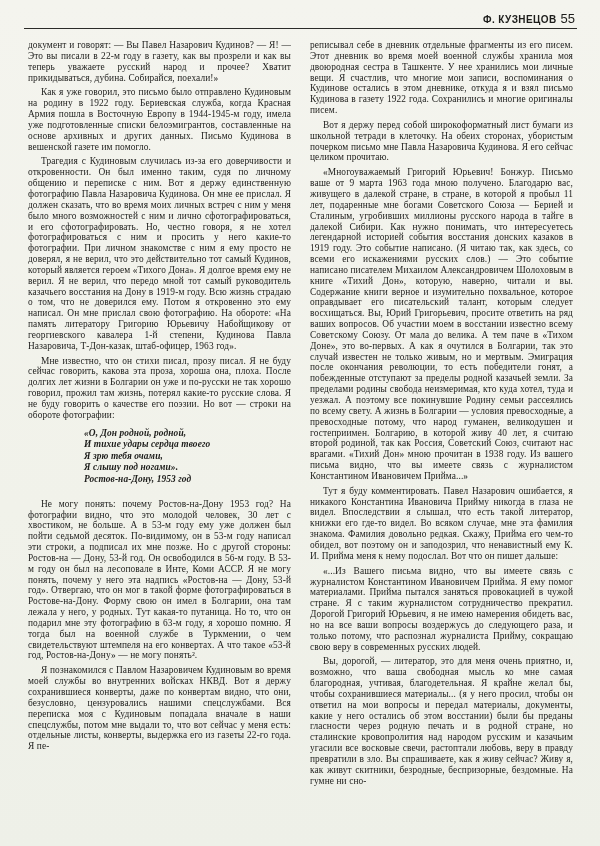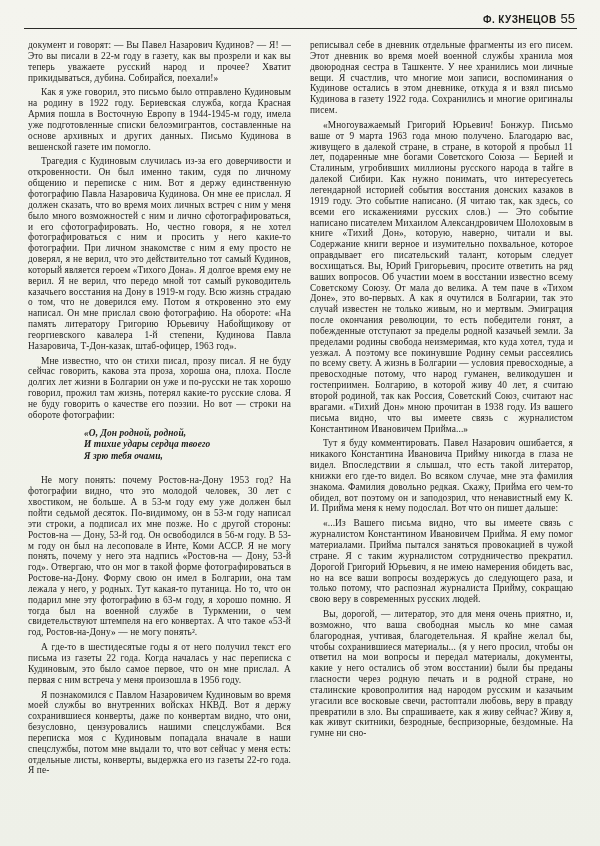--- a/index.html
+++ b/index.html
@@ -70,26 +70,28 @@
   <div class="content">
     <div class="col" id="col-left">
         <p class="para">документ и говорят: — Вы Павел Назарович Кудинов? — Я! — Это вы писали в 22-м году в газету, как вы прозрели и как вы теперь уважаете русский народ и прочее? Хватит прикидываться, дубина. Собирайся, поехали!»</p>
         <p class="para indent">Как я уже говорил, это письмо было отправлено Кудиновым на родину в 1922 году. Бериевская служба, когда Красная Армия пошла в Восточную Европу в 1944-1945-м году, имела уже подготовленные списки белоэмигрантов, составленные на основе архивных и других данных. Письмо Кудинова в вешенской газете им помогло.</p>
         <p class="para indent">Трагедия с Кудиновым случилась из-за его доверчивости и откровенности. Он был именно таким, судя по личному общению и переписке с ним. Вот я держу единственную фотографию Павла Назаровича Кудинова. Он мне ее прислал. Я должен сказать, что во время моих личных встреч с ним у меня было много возможностей с ним и лично сфотографироваться, и его сфотографировать. Но, честно говоря, я не хотел фотографироваться с ним и просить у него какие-то фотографии. При личном знакомстве с ним я ему просто не доверял, я не верил, что это действительно тот самый Кудинов, который является героем «Тихого Дона». Я долгое время ему не верил. Я не верил, что передо мной тот самый руководитель казачьего восстания на Дону в 1919-м году. Всю жизнь страдаю о том, что не доверился ему. Потом я откровенно это ему написал. Он мне прислал свою фотографию. На обороте: «На память литератору Григорию Юрьевичу Набойщикову от георгиевского кавалера 1-й степени, Кудинова Павла Назаровича, Т-Дон-казак, штаб-офицер, 1963 год».</p>
         <p class="para indent">Мне известно, что он стихи писал, прозу писал. Я не буду сейчас говорить, какова эта проза, хороша она, плоха. После долгих лет жизни в Болгарии он уже и по-русски не так хорошо говорил, прожил там жизнь, потерял какие-то русские слова. Я не буду говорить о качестве его поэзии. Но вот — строки на обороте фотографии:</p>
         <div class="poem">
           <div class="poem-line">«О, Дон родной, родной,</div>
           <div class="poem-line">И тихие удары сердца твоего</div>
           <div class="poem-line">Я зрю тебя очами,</div>
+          <div class="poem-line">Я слышу под ногами».</div>
+          <div class="poem-line">Ростов-на-Дону, 1953 год</div>
         </div>
         <p class="para indent">Не могу понять: почему Ростов-на-Дону 1953 год? На фотографии видно, что это молодой человек, 30 лет с хвостиком, не больше. А в 53-м году ему уже должен был пойти седьмой десяток. По-видимому, он в 53-м году написал эти строки, а подписал их мне позже. Но с другой стороны: Ростов-на — Дону, 53-й год. Он освободился в 56-м году. В 53-м году он был на лесоповале в Инте, Коми АССР. Я не могу понять, почему у него эта надпись «Ростов-на — Дону, 53-й год». Отвергаю, что он мог в такой форме фотографироваться в Ростове-на-Дону. Форму свою он имел в Болгарии, она там лежала у него, у родных. Тут какая-то путаница. Но то, что он подарил мне эту фотографию в 63-м году, я хорошо помню. Я тогда был на военной службе в Туркмении, о чем свидетельствуют штемпеля на его конвертах. А что такое «53-й год, Ростов-на-Дону» — не могу понять².</p>
-        <p class="para indent">А где-то в шестидесятые годы я от него получил текст его письма из газеты 22 года. Когда началась у нас переписка с Кудиновым, это было самое первое, что он мне прислал. А первая с ним встреча у меня произошла в 1956 году.</p>
         <p class="para indent">Я познакомился с Павлом Назаровичем Кудиновым во время моей службы во внутренних войсках НКВД. Вот я держу сохранившиеся конверты, даже по конвертам видно, что они, безусловно, цензуровались нашими спецслужбами. Вся переписка моя с Кудиновым попадала вначале в наши спецслужбы, потом мне выдали то, что вот сейчас у меня есть: отдельные листы, конверты, выдержка его из газеты 22-го года. Я пе-</p>
       </div>
     <div class="col" id="col-right">
         <p class="para">реписывал себе в дневник отдельные фрагменты из его писем. Этот дневник во время моей военной службы хранила моя двоюродная сестра в Ташкенте. У нее хранились мои личные вещи. Я счастлив, что многие мои записи, воспоминания о Кудинове остались в этом дневнике, откуда я и взял письмо Кудинова в газету 1922 года. Сохранились и многие оригиналы писем.</p>
+        <p class="para indent">Вот я держу перед собой широкоформатный лист бумаги из школьной тетради в клеточку. На обеих сторонах, убористым почерком письмо мне Павла Назаровича Кудинова. Я его сейчас целиком прочитаю.</p>
         <p class="para indent">«Многоуважаемый Григорий Юрьевич! Бонжур. Письмо ваше от 9 марта 1963 года мною получено. Благодарю вас, живущего в далекой стране, в стране, в которой я пробыл 11 лет, подаренные мне богами Советского Союза — Берией и Сталиным, угробивших миллионы русского народа в тайге в далекой Сибири. Как нужно понимать, что интересуетесь легендарной историей события восстания донских казаков в 1919 году. Это событие написано. (Я читаю так, как здесь, со всеми его искажениями русских слов.) — Это событие написано писателем Михаилом Александровичем Шолоховым в книге «Тихий Дон», которую, наверно, читали и вы. Содержание книги верное и изумительно похвальное, которое оправдывает его писательский талант, которым следует восхищаться. Вы, Юрий Григорьевич, просите ответить на ряд ваших вопросов. Об участии моем в восстании известно всему Советскому Союзу. От мала до велика. А тем паче в «Тихом Доне», это во-первых. А как я очутился в Болгарии, так это случай известен не только живым, но и мертвым. Эмиграция после окончания революции, то есть победители гонят, а побежденные отступают за пределы родной казачьей земли. За пределами родины свобода неизмеримая, кто куда хотел, туда и уезжал. А поэтому все покинувшие Родину семьи рассеялись по всему свету. А жизнь в Болгарии — условия превосходные, а превосходные потому, что народ гуманен, великодушен и гостеприимен. Болгарию, в которой живу 40 лет, я считаю второй родиной, так как Россия, Советский Союз, считают нас врагами. «Тихий Дон» мною прочитан в 1938 году. Из вашего письма видно, что вы имеете связь с журналистом Константином Ивановичем Прийма...»</p>
         <p class="para indent">Тут я буду комментировать. Павел Назарович ошибается, я никакого Константина Ивановича Прийму никогда в глаза не видел. Впоследствии я слышал, что есть такой литератор, книжки его где-то видел. Во всяком случае, мне эта фамилия знакома. Фамилия довольно редкая. Скажу, Прийма его чем-то обидел, вот поэтому он и заподозрил, что ненавистный ему К. И. Прийма меня к нему подослал. Вот что он пишет дальше:</p>
         <p class="para indent">«...Из Вашего письма видно, что вы имеете связь с журналистом Константином Ивановичем Прийма. Я ему помог материалами. Прийма пытался заняться провокацией в чужой стране. Я с таким журналистом сотрудничество прекратил. Дорогой Григорий Юрьевич, я не имею намерения обидеть вас, но на все ваши вопросы воздержусь до следующего раза, и только потому, что распознал журналиста Прийму, сокращаю свою веру в современных русских людей.</p>
         <p class="para indent">Вы, дорогой, — литератор, это для меня очень приятно, и, возможно, что ваша свободная мысль ко мне самая благородная, учтивая, благодетельная. Я крайне желал бы, чтобы сохранившиеся материалы... (я у него просил, чтобы он ответил на мои вопросы и передал материалы, документы, какие у него остались об этом восстании) были бы преданы гласности через родную печать и в родной стране, но сталинские кровопролития над народом русским и казачьим угасили все восковые свечи, растоптали любовь, веру в правду превратили в зло. Вы спрашиваете, как я живу сейчас? Живу я, как живут скитники, безродные, беспризорные, бездомные. На гумне ни сно-</p>
       </div>
   </div>
 </div>
 
 </body></html>

